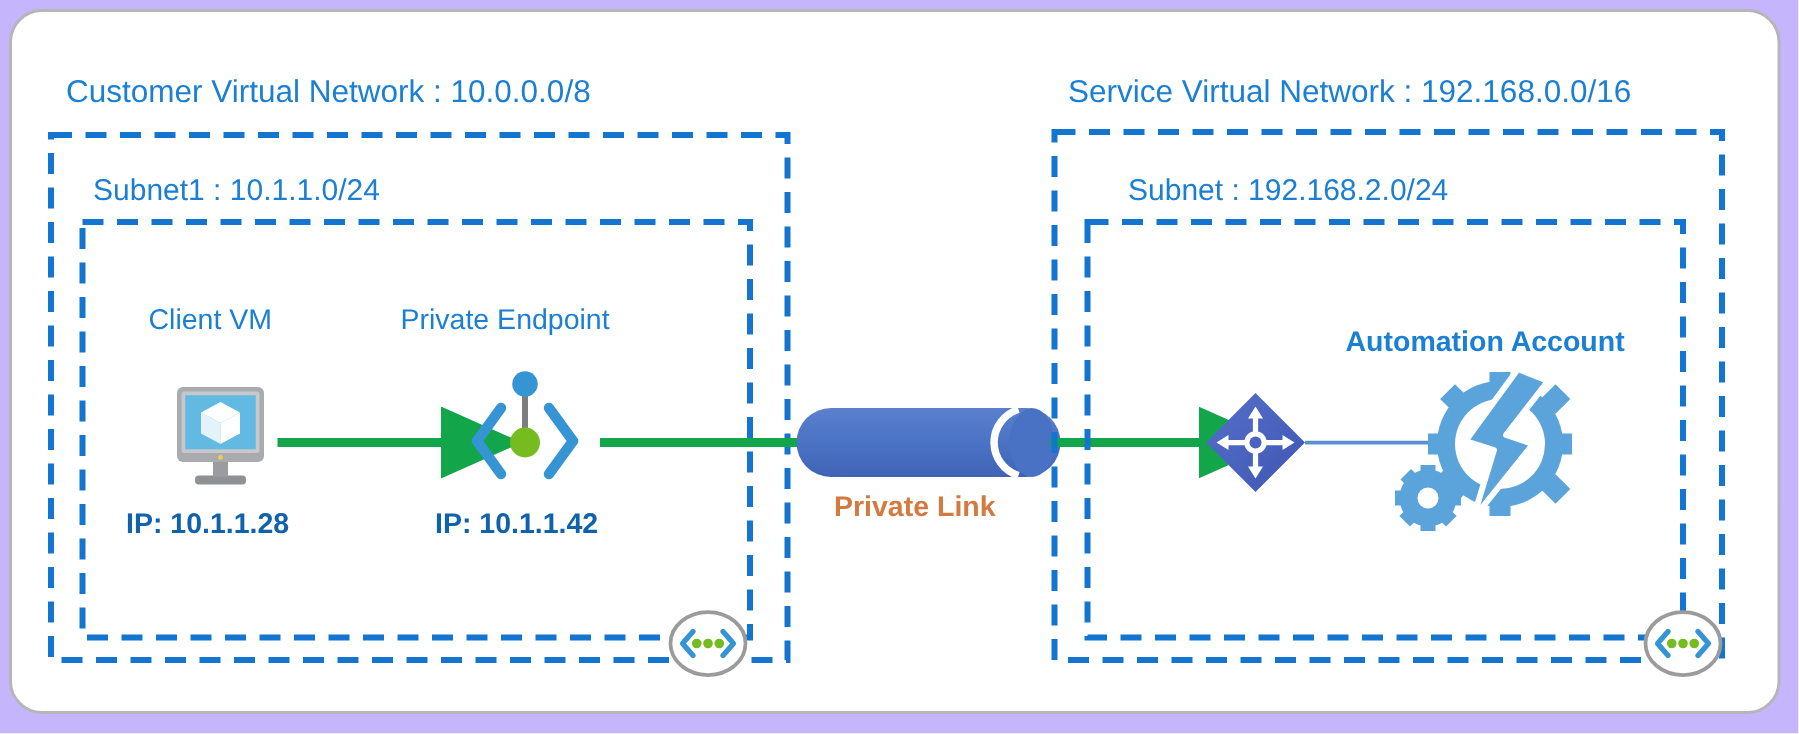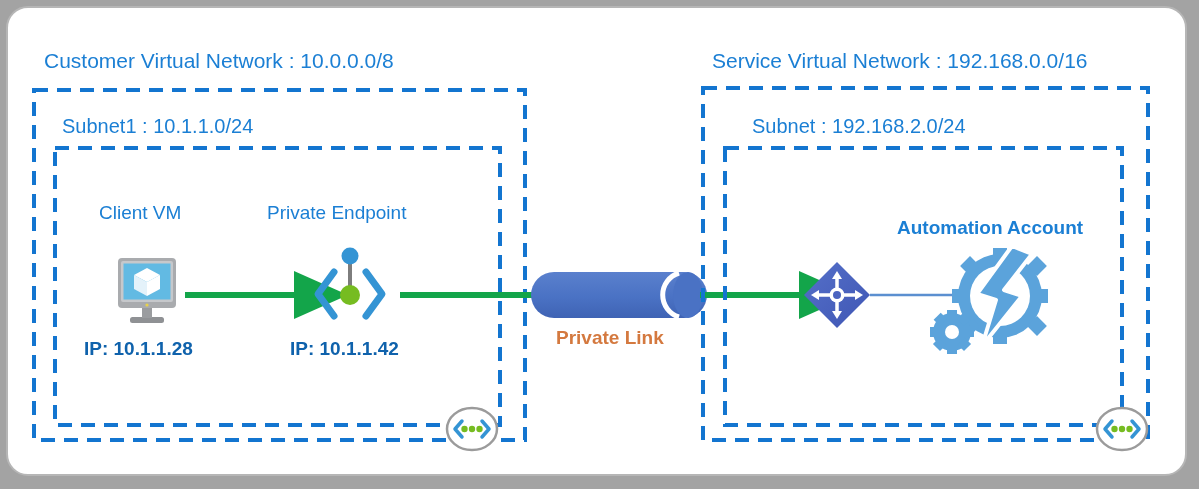--- a/index.html
+++ b/index.html
@@ -6,21 +6,21 @@
   html, body {
     margin: 0;
     padding: 0;
     background: #ffffff;
     font-family: "Liberation Sans", sans-serif;
   }
   #canvas {
     position: relative;
     width: 1199px;
     height: 489px;
-    background: #a3a3a3;
+    background: #c4b5fd;
     overflow: hidden;
   }
   
   .outer-frame {
     position: absolute;
     left: 6px;
     top: 6px;
     width: 1181px;
     height: 470px;
     border: 2px solid #b6b6b6;

